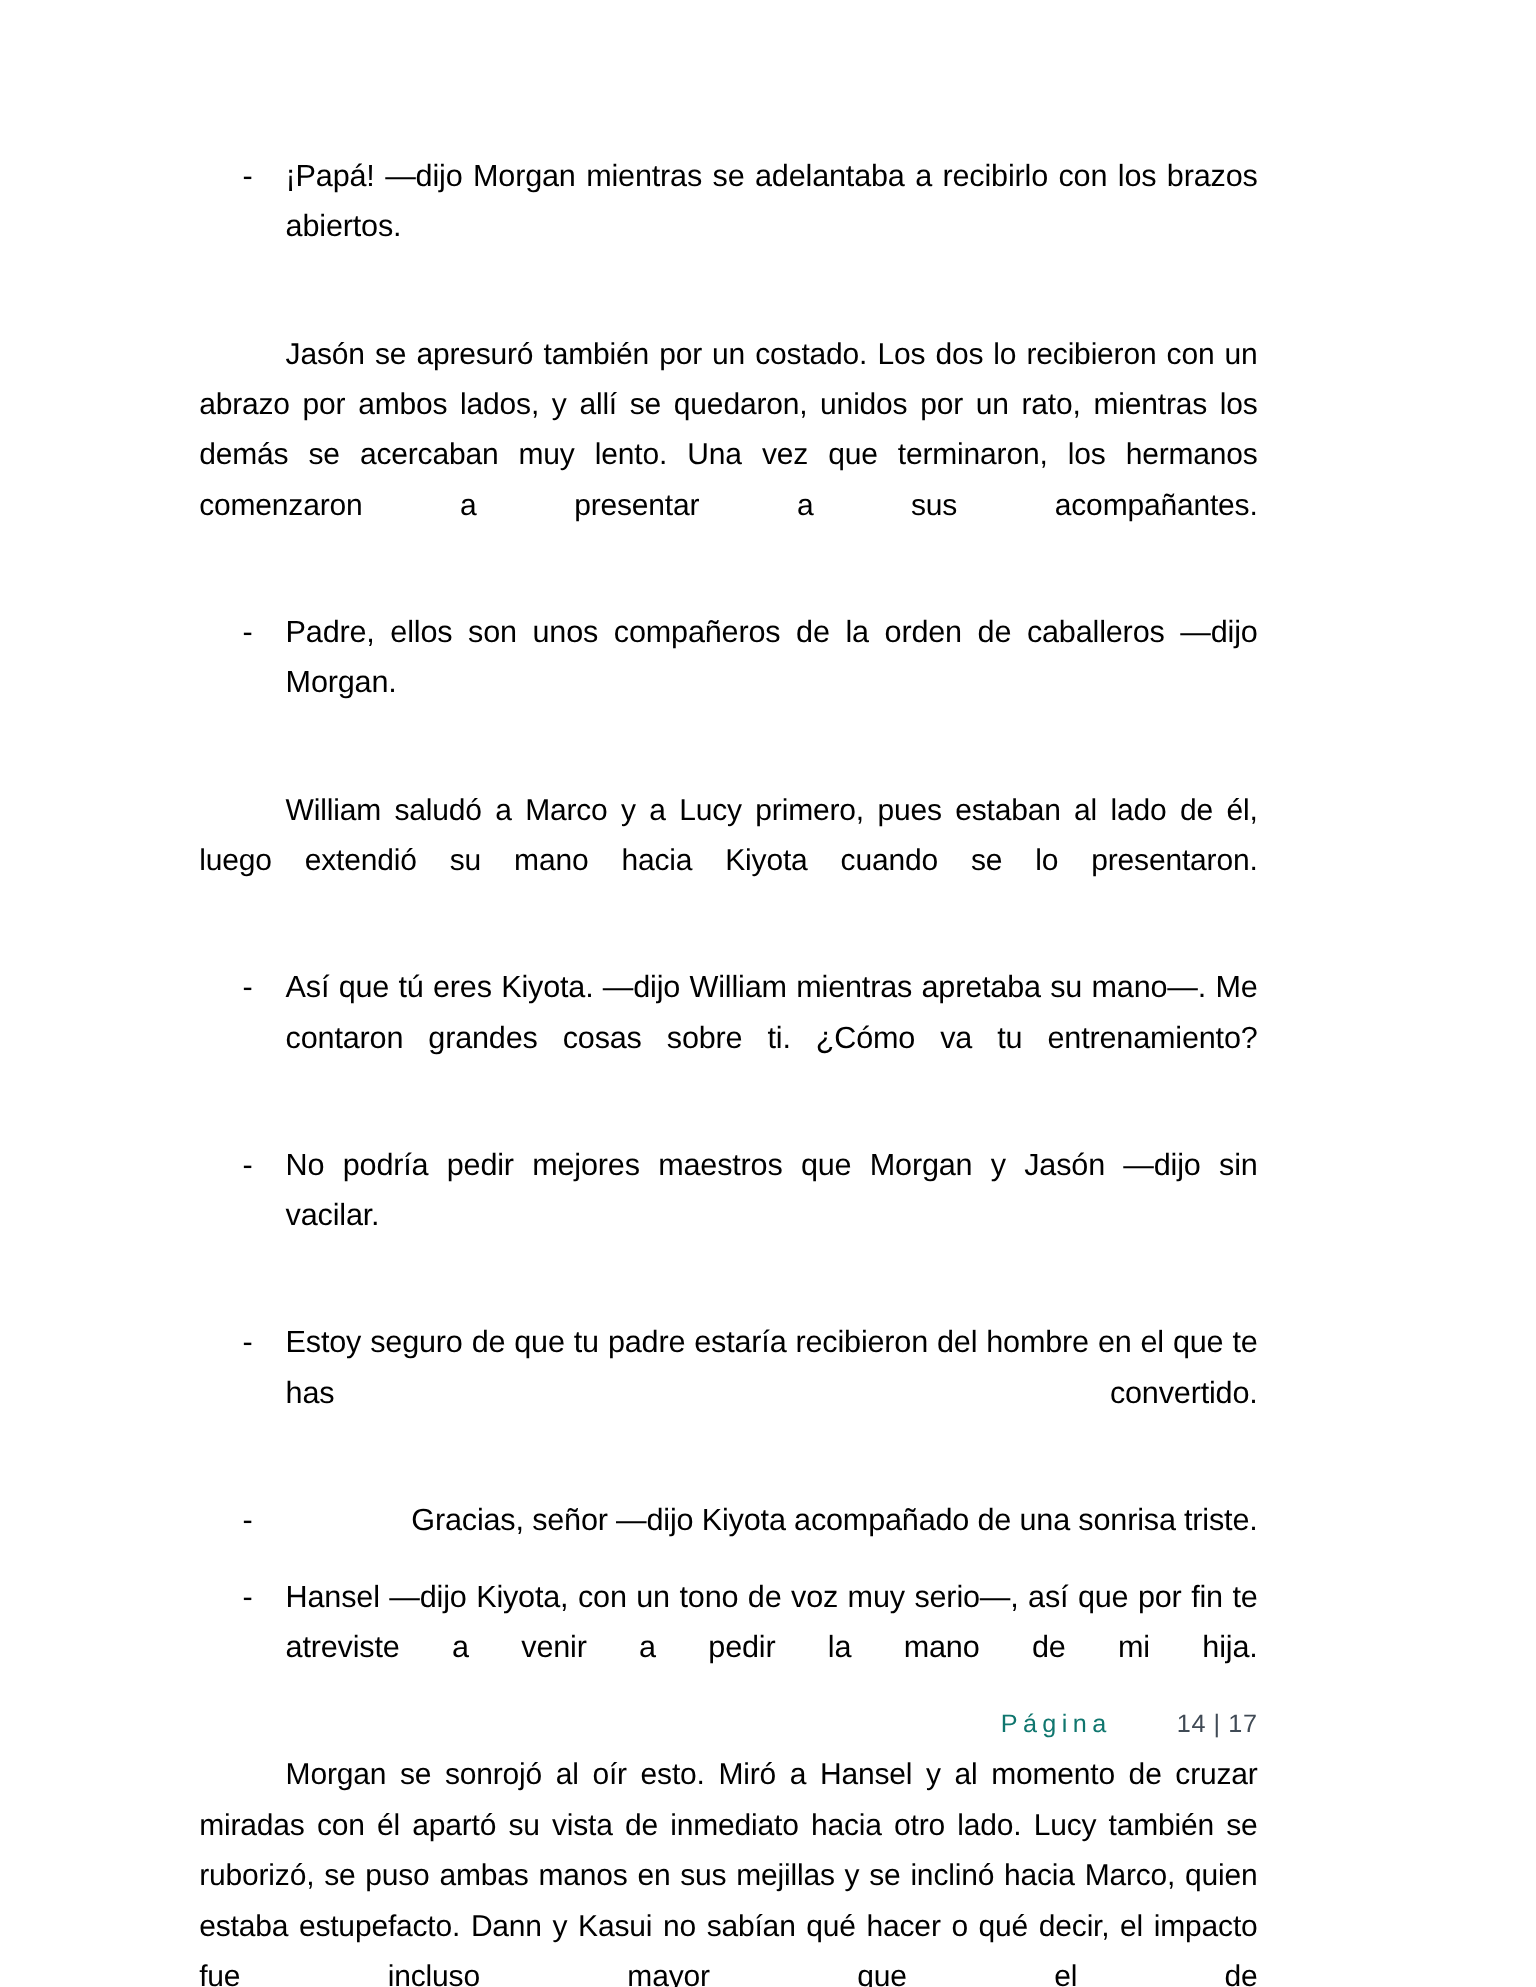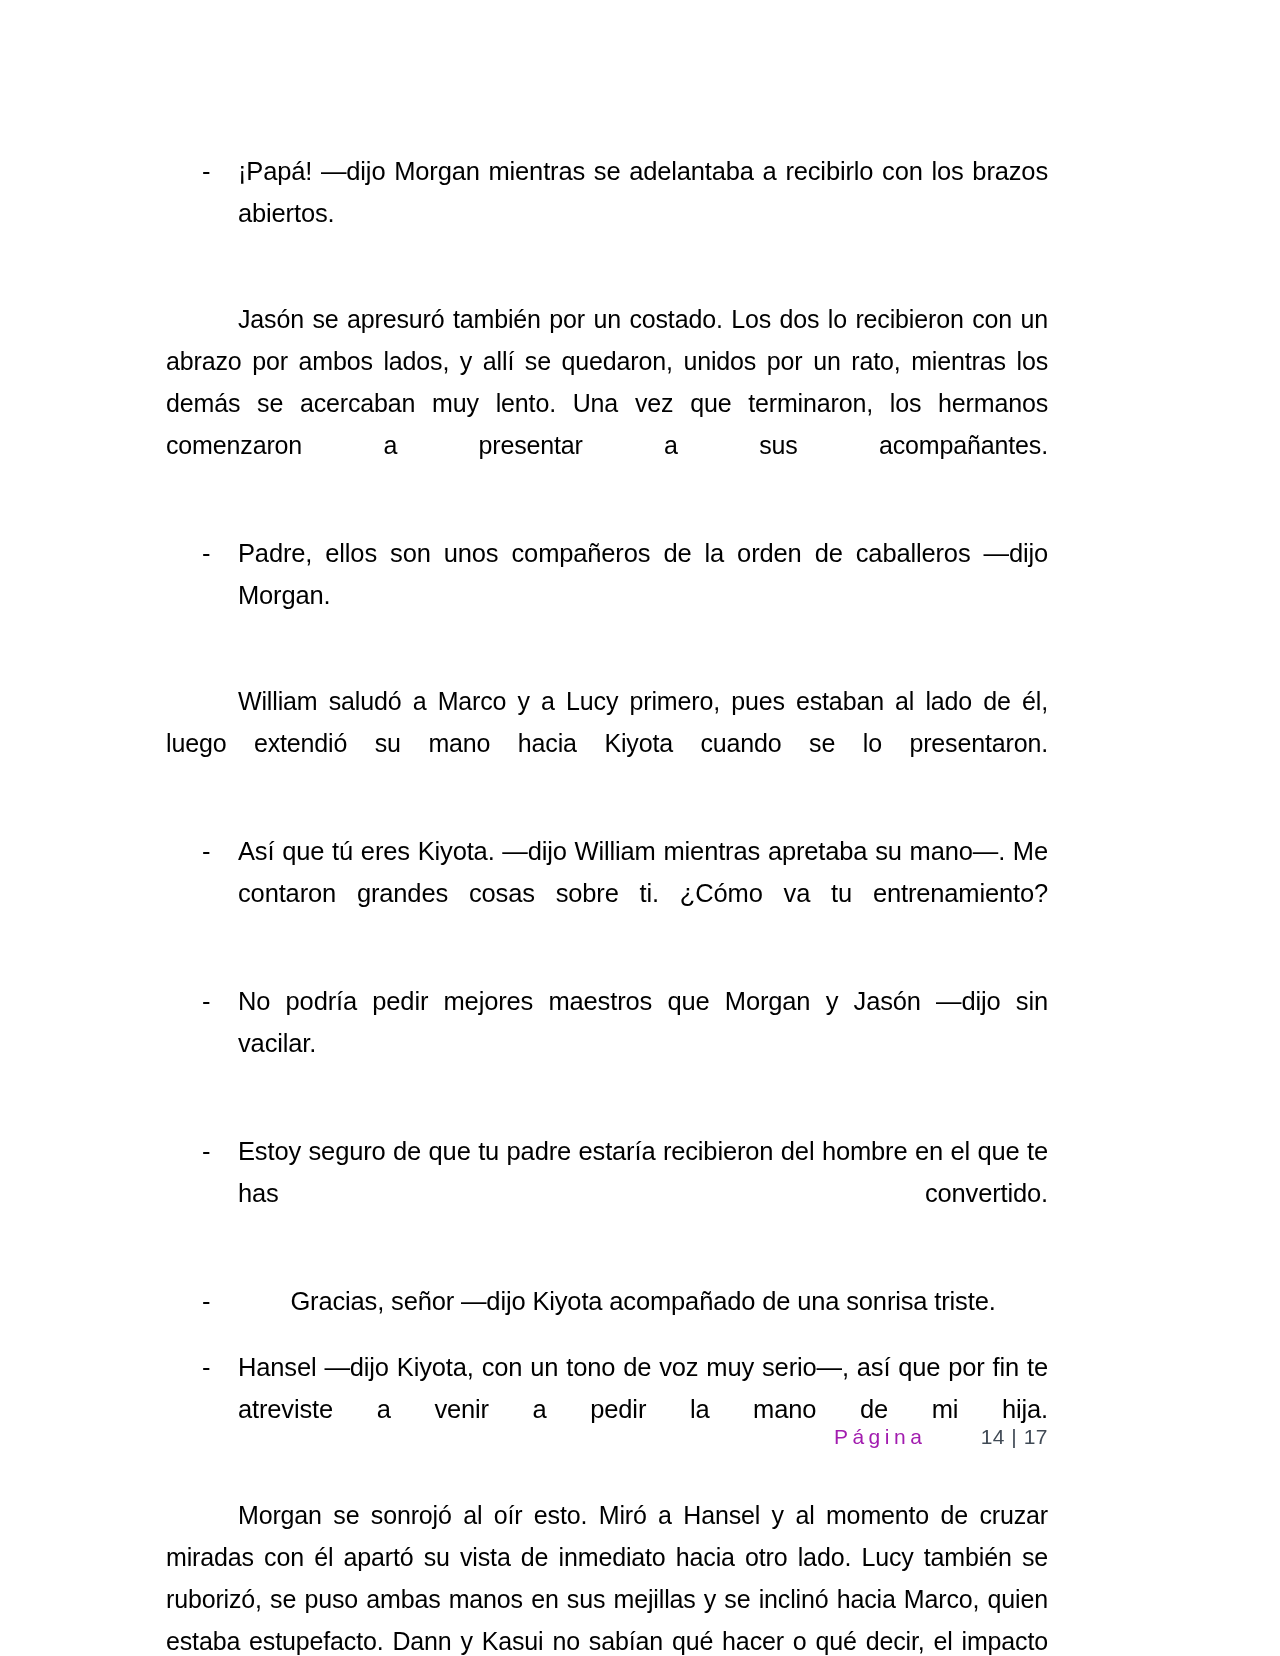--- a/index.html
+++ b/index.html
@@ -62,46 +62,45 @@
     left: 36px;
     top: 0;
     font-size: 25.5px;
     line-height: 42px;
     text-align: left;
   }
   .bullet .btext {
     display: block;
     text-align: justify;
     text-justify: inter-word;
-    margin-top: 24px;
   }
   
   .bullet .btext::after,
   .para::after {
     content: "";
     display: inline-block;
     width: 100%;
   }
   .nojust .btext::after { content: none; }
-  .nojust .btext { text-align: center; }
+  .nojust .btext { text-align: right; }
   .gap-md { margin-bottom: 22px; }
 
   
   .footer {
     position: absolute;
     left: 166px;
     top: 1423px;
     width: 882px;
     text-align: right;
     font-size: 21px;
     line-height: 28px;
     white-space: nowrap;
   }
   .footer .word {
-    color: #a21caf;
+    color: #0f766e;
     letter-spacing: 4.5px;
   }
   .footer .nums {
     color: #404a55;
     letter-spacing: 0.5px;
     margin-left: 48px;
   }
 </style>
 </head>
 <body>

